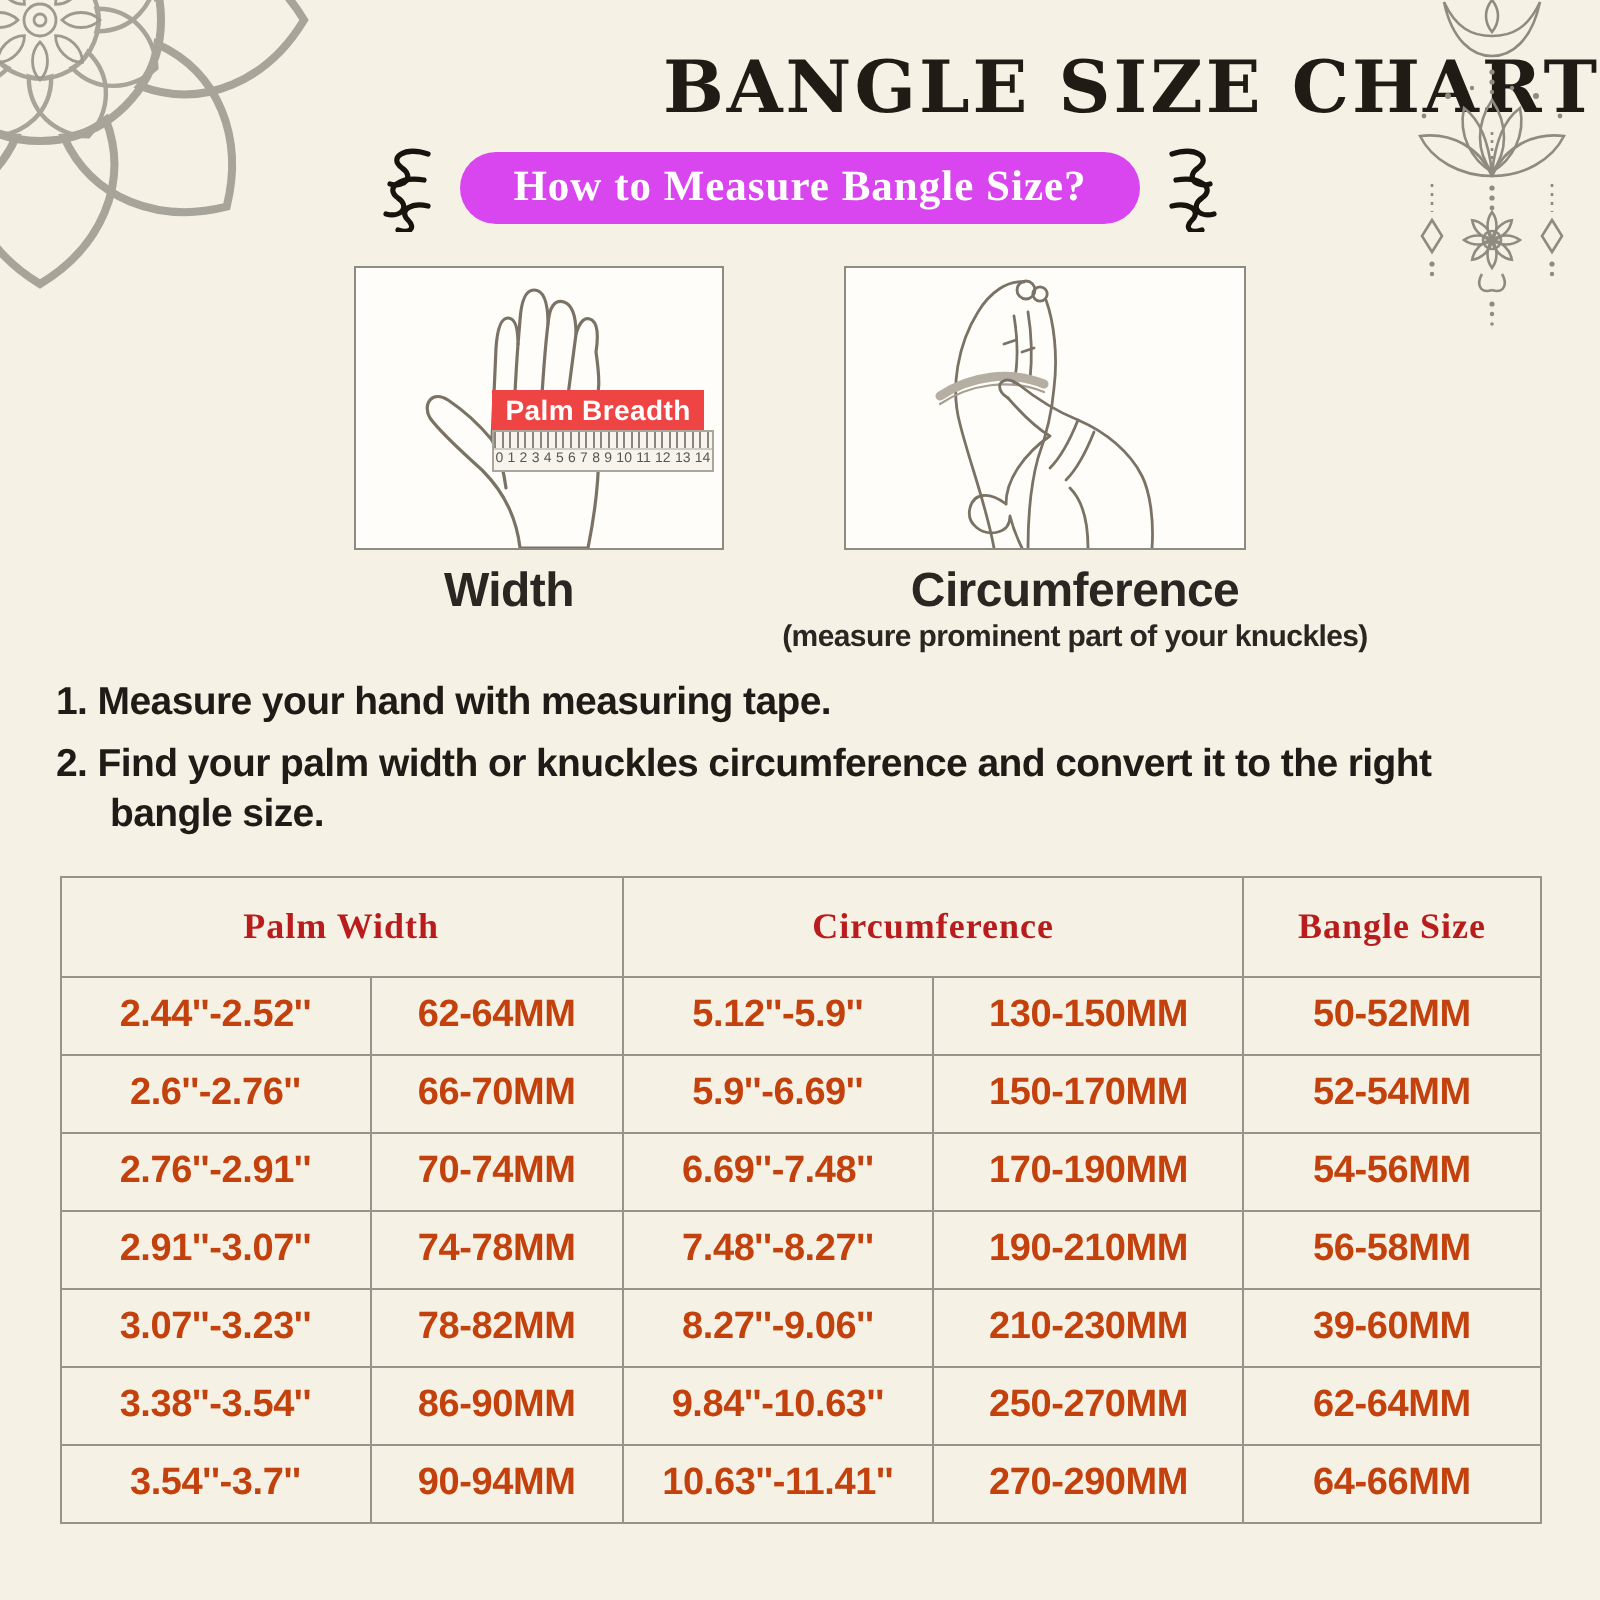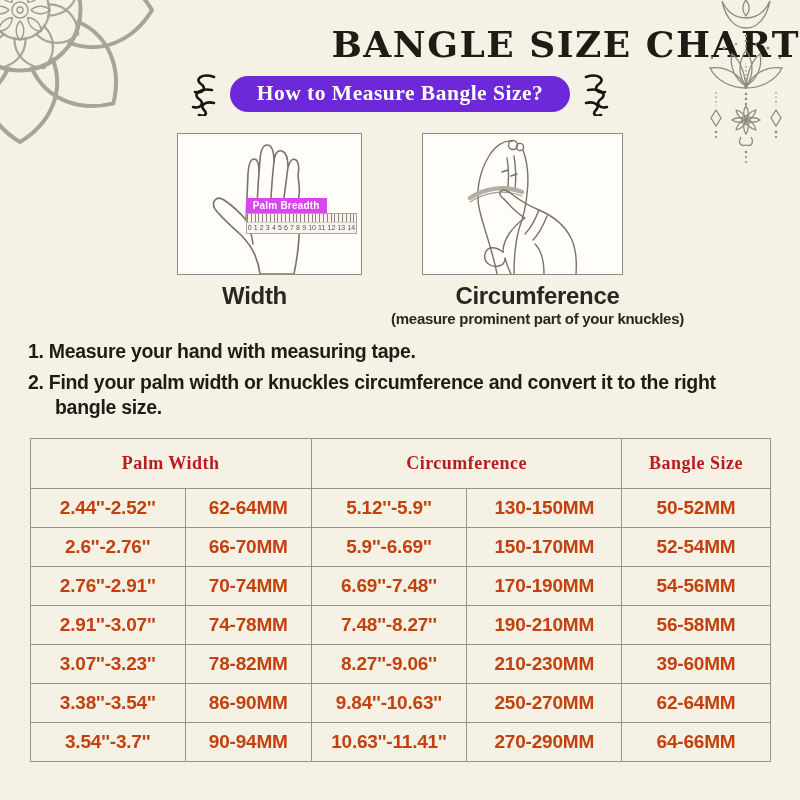--- a/index.html
+++ b/index.html
@@ -9,36 +9,36 @@
 
   
   .mandala{position:absolute;left:-130px;top:-140px;width:300px;height:300px;pointer-events:none;}
   .lotus{position:absolute;right:6px;top:0;width:100px;height:170px;pointer-events:none;}
 
   
   .title{margin:26px 0 10px;text-align:right;
          font-family:"DejaVu Serif", serif;font-weight:700;
          font-size:36px;line-height:1.05;letter-spacing:1.5px;color:#201c15;}
   .badge-row{display:flex;justify-content:center;align-items:center;gap:12px;height:40px;}
-  .badge{background:#6d28d9;color:#fff;border-radius:20px;padding:5px 27px;
+  .badge{background:#d946ef;color:#fff;border-radius:20px;padding:5px 27px;
          font-family:"Liberation Serif", serif;font-weight:700;font-size:21.5px;
          letter-spacing:0.5px;line-height:1.2;}
   .flourish{width:34px;height:44px;}
 
   
   .illus-row{display:flex;justify-content:center;gap:60px;margin-top:19px;}
   .illus-box{position:relative;background:#fefdf9;border:1.5px solid #8f8b82;overflow:hidden;}
   .box-width{width:183px;height:140px;}
   .box-circ{width:199px;height:140px;}
   .hand-svg{position:absolute;left:0;top:0;width:100%;height:100%;}
 
   
   .ruler{position:absolute;left:37%;right:2%;top:44%;}
-  .ruler-label{display:inline-block;background:#d946ef;color:#fff;
-               font-size:10px;font-weight:700;padding:2px 7px;letter-spacing:0.2px;}
+  .ruler-label{display:inline-block;background:#ef4444;color:#fff;
+               font-size:14px;font-weight:700;padding:2px 7px;letter-spacing:0.2px;}
   .ruler-body{background:#f6f4ec;border:1px solid #aaa69b;}
   .ruler-ticks{height:8px;border-bottom:1px solid #cfccc1;
                background:repeating-linear-gradient(to right,#8b867b 0 1px,transparent 1px 3.8px);}
   .ruler-numbers{display:flex;justify-content:space-between;
                  font-size:7px;line-height:10px;color:#5a564e;padding:0 1px;}
 
   
   .caption-row{display:flex;justify-content:center;gap:92px;margin-top:7px;}
   .cap{width:183px;text-align:center;}
   .cap2{width:199px;text-align:center;}

